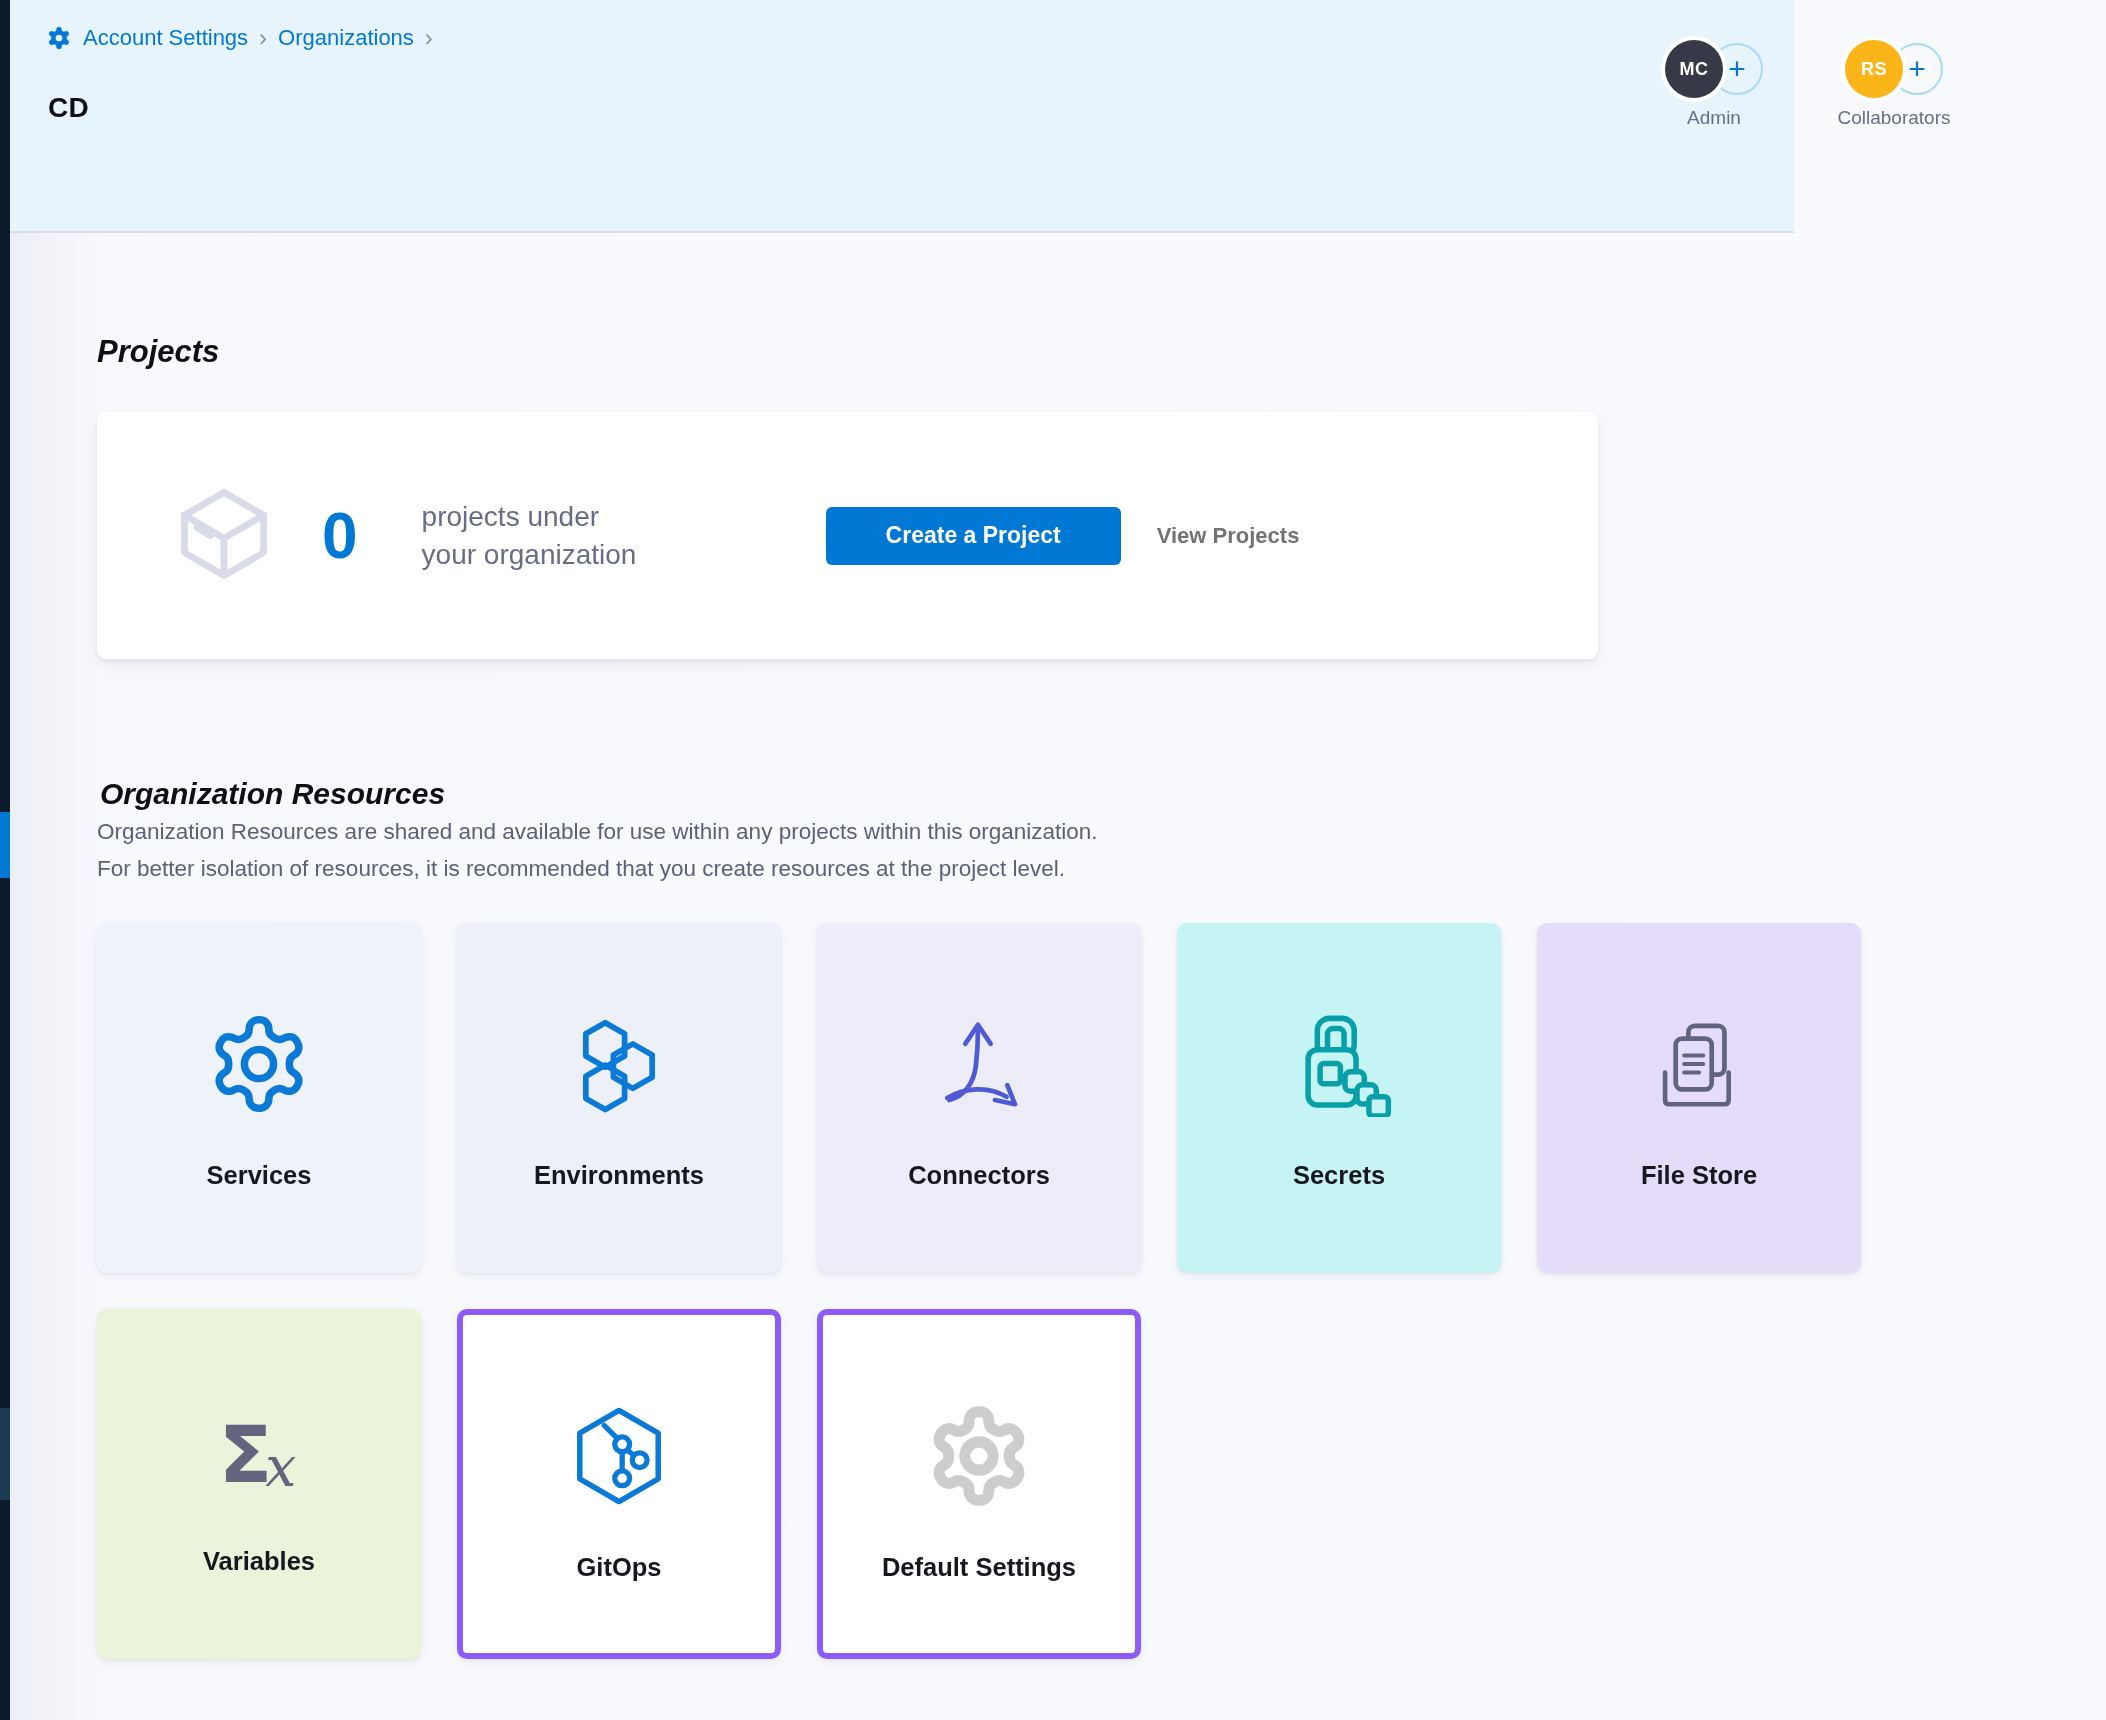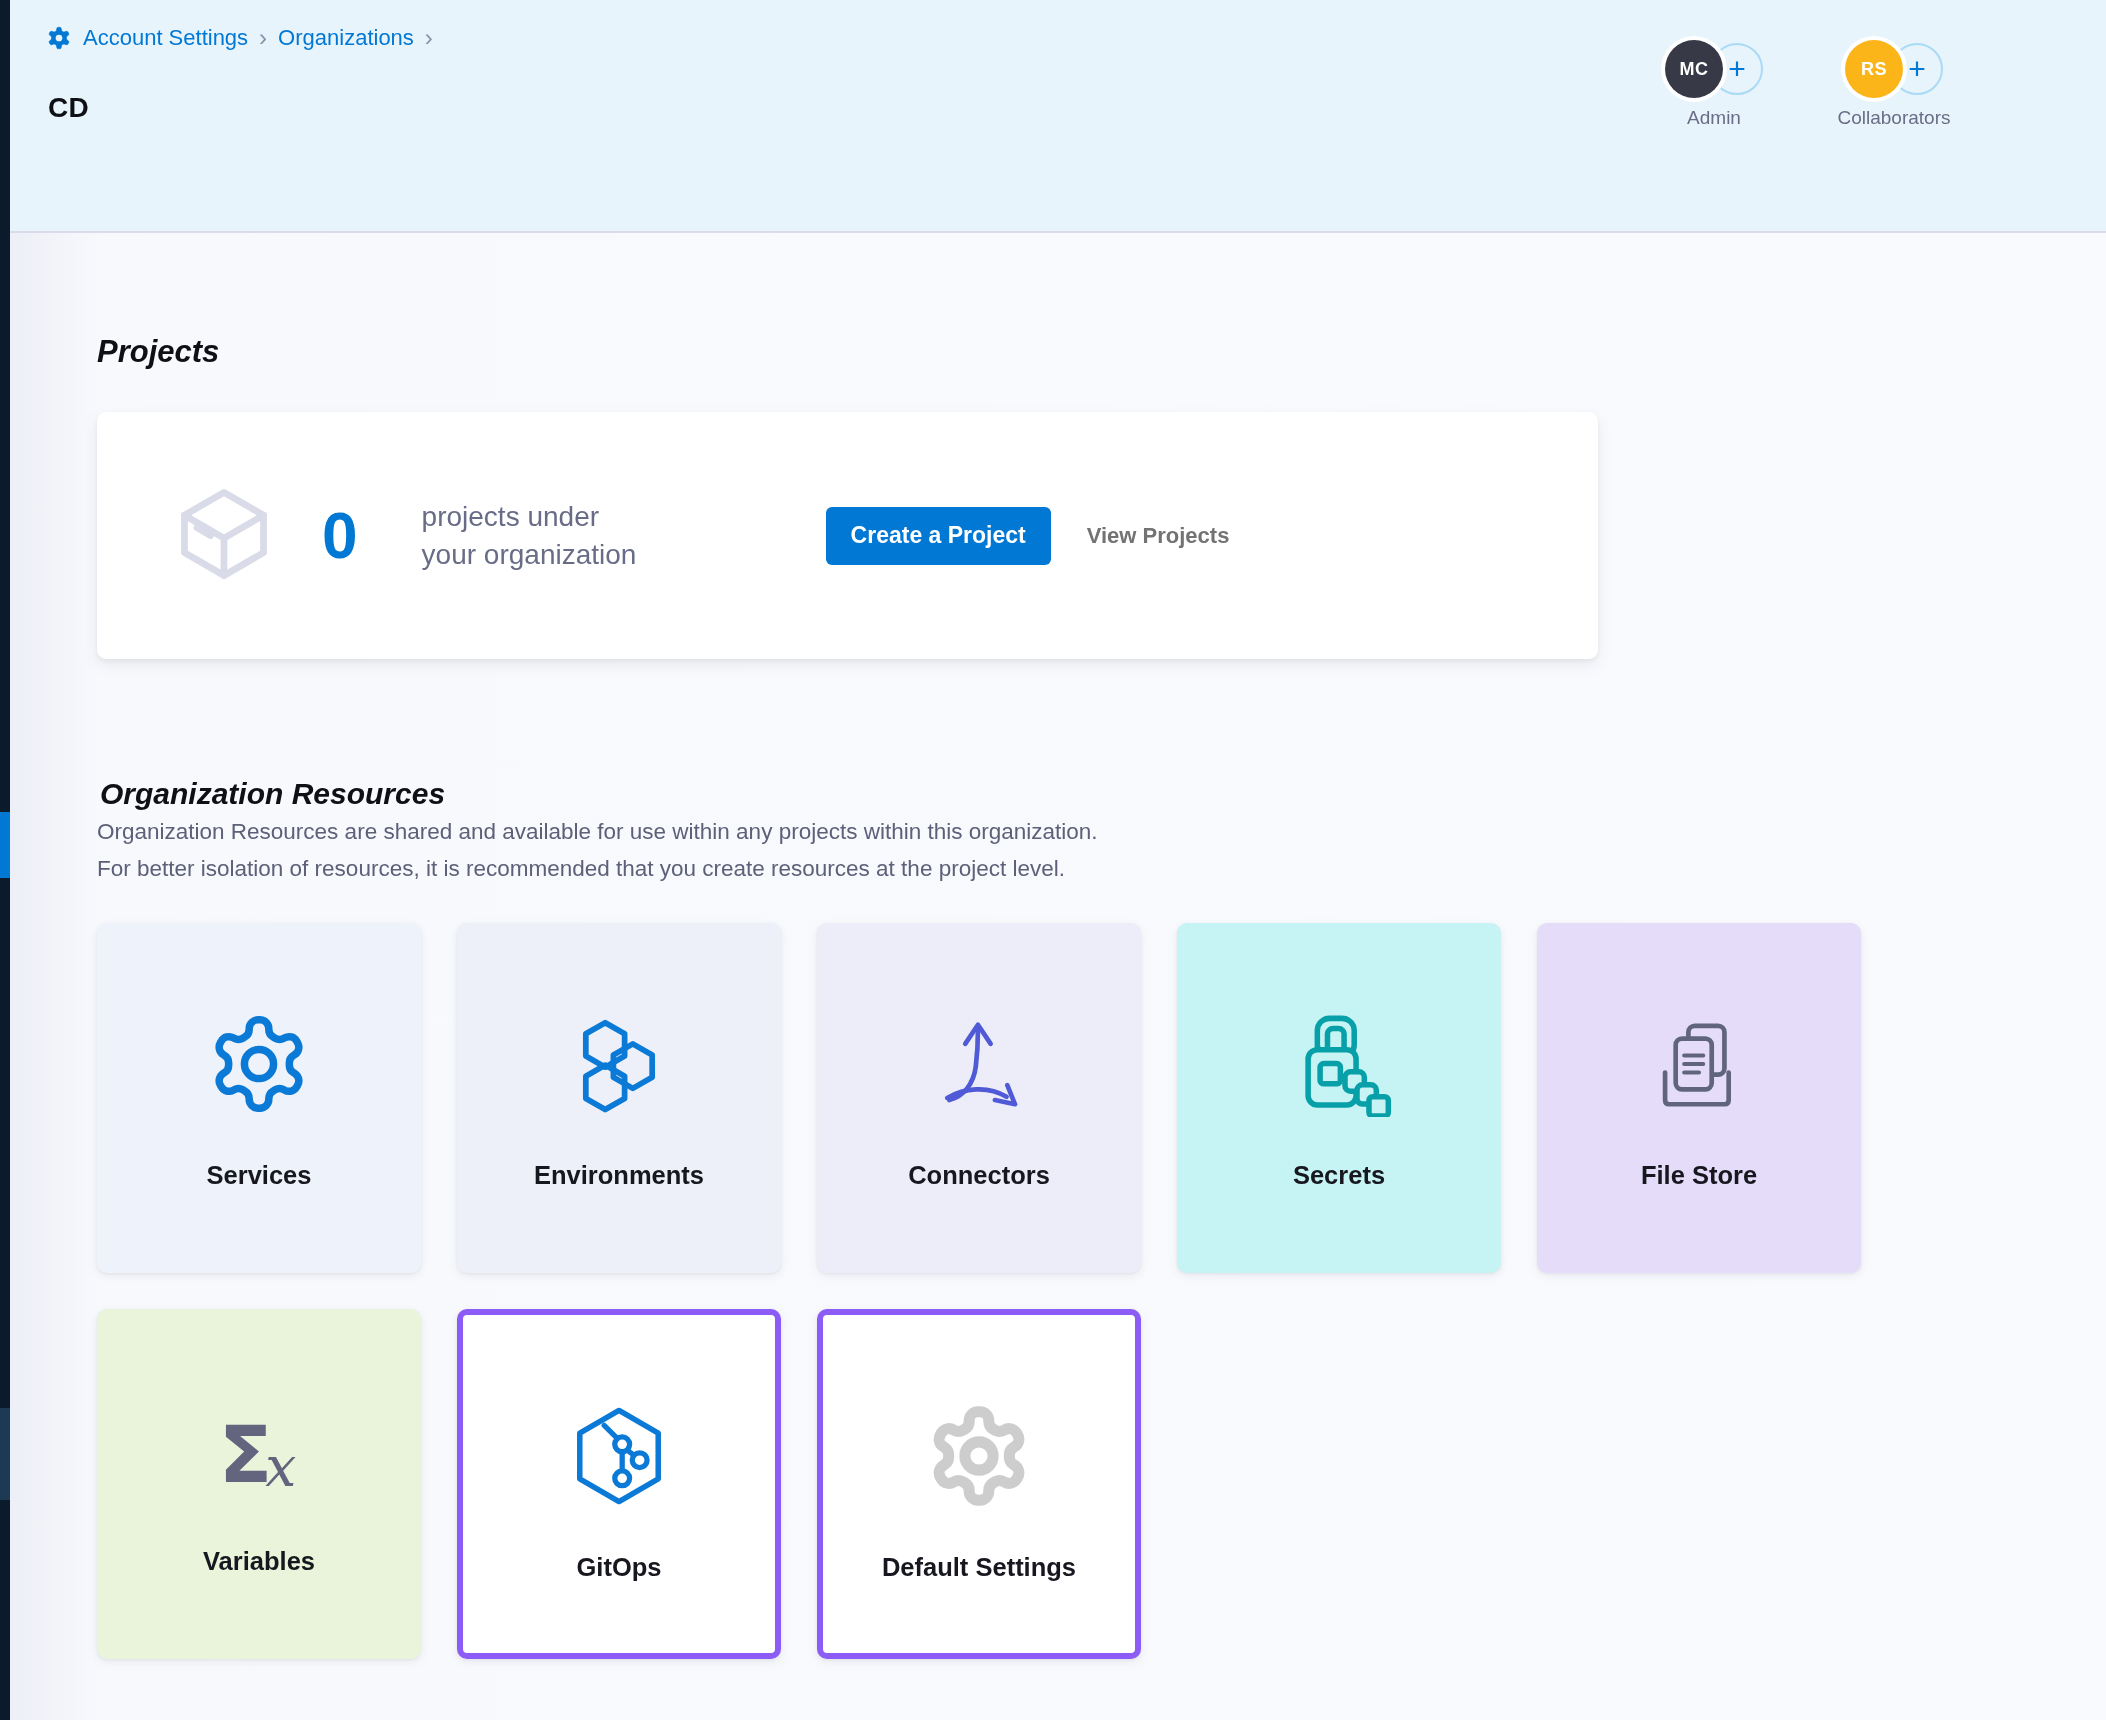--- a/index.html
+++ b/index.html
@@ -6,21 +6,21 @@
   html,body { background:#e8eaf0; }
   body { font-family:"Liberation Sans","DejaVu Sans",sans-serif; }
   .screen { position:relative; width:2106px; height:1720px; overflow:hidden; background:#f8f9fd; }
 
   
   .rail { position:absolute; left:0; top:0; width:10px; height:1720px; background:#0b1b2c; z-index:5; }
   .rail-active { position:absolute; left:0; top:812px; width:10px; height:66px; background:#0278d5; }
   .rail-soft { position:absolute; left:0; top:1408px; width:10px; height:92px; background:#1d3a54; }
 
   
-  .header { position:absolute; left:10px; top:0; width:2096px; height:233px;
+  .header { position:absolute; left:10px; top:0; width:1784px; height:233px;
             background:#e7f4fb; border-bottom:2px solid #d9dce9; z-index:2;padding-left:20px; }
   .breadcrumb { position:absolute; left:36px; top:24px; display:flex; align-items:center; gap:11px;
                 font-size:22px; font-weight:500; color:#0278d5; }
   .crumb-gear { width:26px; height:26px; color:#0278d5; }
   .crumb-link { cursor:pointer; }
   .crumb-sep { color:#8e90a9; font-size:24px; font-weight:400; }
   .page-title { position:absolute; left:38px; top:92px; font-size:28px; font-weight:700; color:#0f0f16; letter-spacing:.4px; }
 
   .person-group { position:absolute; top:40px; width:122px; display:flex; flex-direction:column; align-items:center; }
   .pair { display:flex; align-items:center; }
@@ -38,21 +38,21 @@
   #projects-heading { left:97px; top:334px; font-size:31px; }
   #resources-heading { left:100px; top:738px; font-size:30px;margin-top:39px; }
 
   
   .projects-card { position:absolute; left:97px; top:412px; width:1501px; height:247px; background:#ffffff;
                    border-radius:9px; box-shadow:0 2px 4px rgba(40,41,61,.05),0 6px 14px rgba(96,97,112,.10);
                    display:flex; align-items:center; padding-left:75px; z-index:3; }
   .cube-icon { width:104px; height:104px; color:#d9dbe8; flex:none; }
   .proj-count { margin-left:46px; font-size:64px; font-weight:800; color:#0278d5; line-height:1; }
   .proj-caption { margin-left:64px; width:262px; font-size:28px; line-height:38px; color:#696c86; }
-  .btn-primary { margin-left:142px; height:58px; padding:0 25px; background:#0278d5; color:#ffffff; border:none;
+  .btn-primary { margin-left:142px; height:58px; padding:0 60px; background:#0278d5; color:#ffffff; border:none;
                  border-radius:6px; font-family:inherit; font-size:23px; font-weight:700; cursor:pointer; display:flex; align-items:center; }
   .link-primary { margin-left:36px; color:#737373; font-size:22px; font-weight:700; cursor:pointer; text-decoration:none; }
 
   .resources-desc { position:absolute; left:97px; top:814px; z-index:3; font-size:22.5px; line-height:36.5px; color:#5d6078; }
 
   
   .grid { position:absolute; left:97px; top:923px; z-index:3; display:grid;
           grid-template-columns:repeat(5,324px); grid-auto-rows:350px; column-gap:44px; row-gap:55px;gap:36px; }
   .res-card { background:var(--card-bg,#fff); color:var(--accent,#0278d5); border-radius:10px; cursor:pointer;
               box-shadow:0 1px 3px rgba(40,41,61,.05),0 3px 8px rgba(96,97,112,.10);

